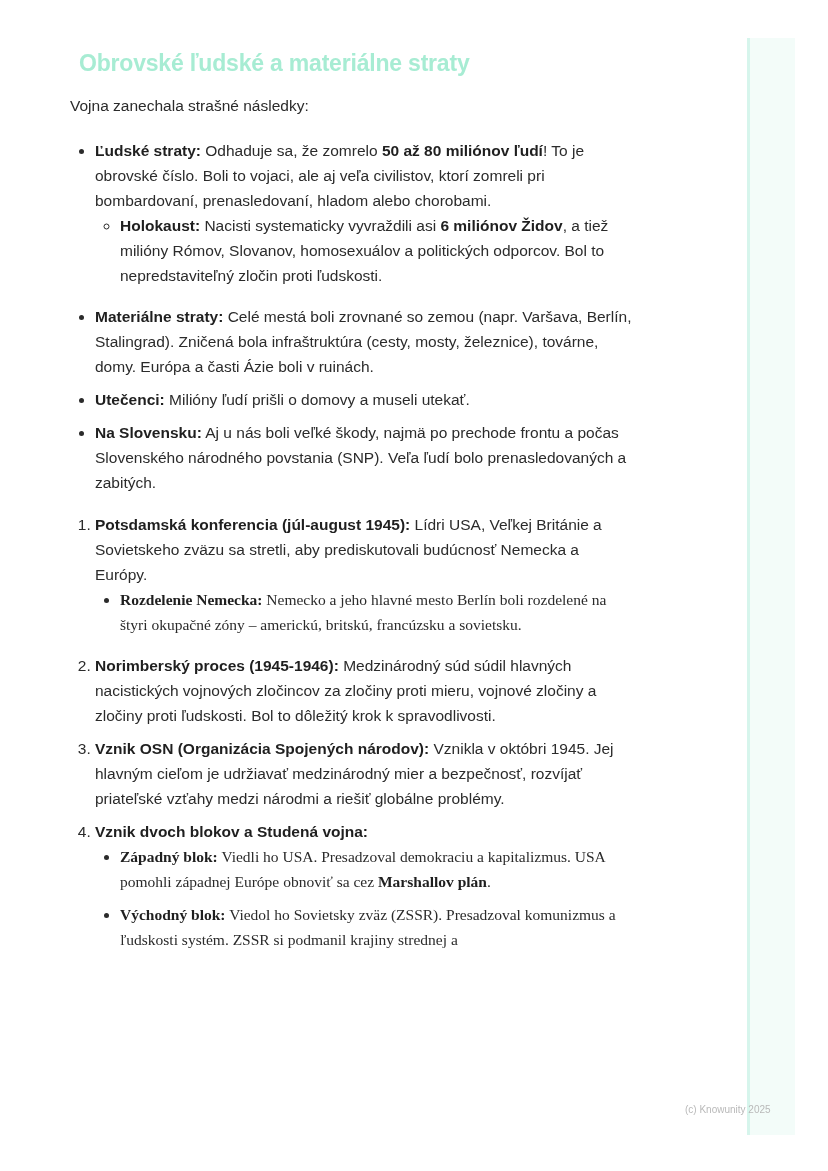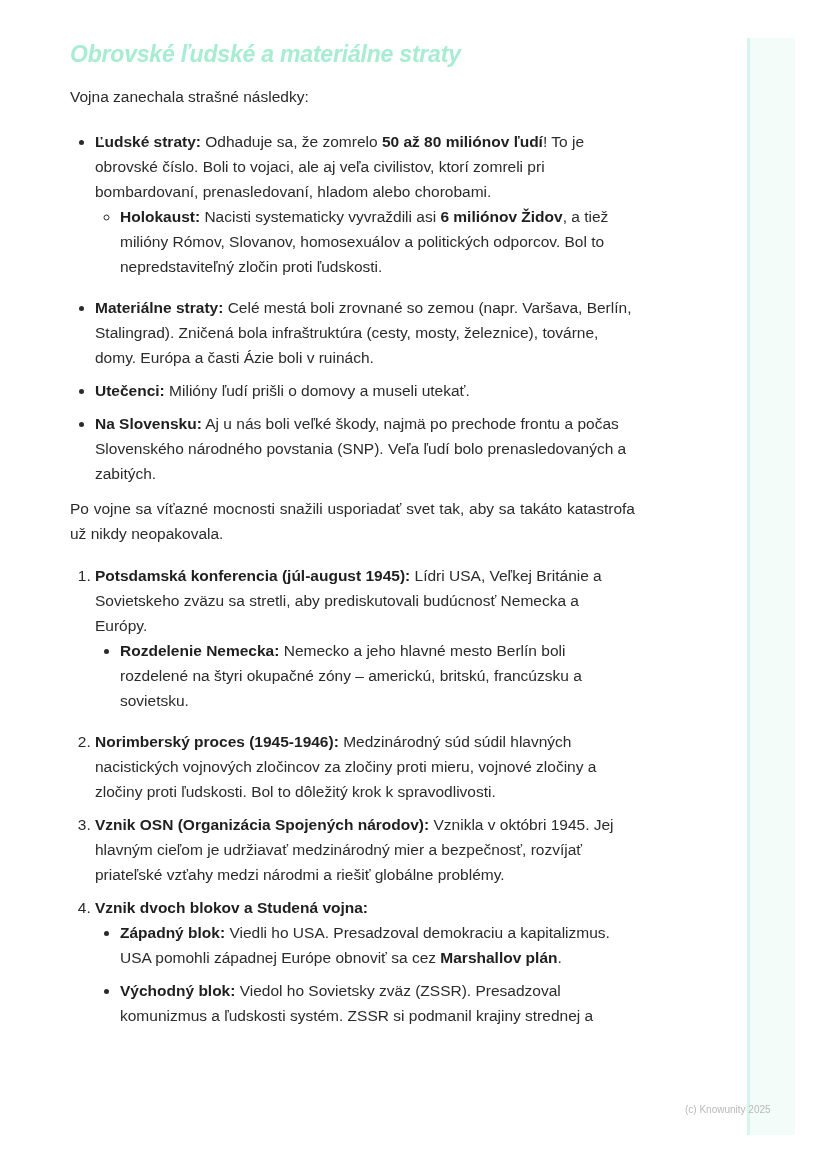--- a/index.html
+++ b/index.html
@@ -6,34 +6,33 @@
   body {
     width: 828px; height: 1171px; background: #ffffff; position: relative; overflow: hidden;
     font-family: "Liberation Sans", "DejaVu Sans", sans-serif; color: #2b2b2b;
   }
   .side-strip {
     position: absolute; left: 747px; top: 38px; width: 45px; height: 1097px;
     background: #f3fcf9; border-left: 3px solid #d6f5ec;
   }
   .page { position: absolute; left: 70px; top: 34px; width: 565px; }
   h2 {
-    margin: 0; font-size: 23px; font-weight: bold; color: #a7ecd3; letter-spacing: -0.2px;
+    margin: 9px; font-size: 23px; font-weight: bold; color: #a7ecd3; letter-spacing: -0.2px;
     line-height: 40px;
-    font-style: italic;
   }
   p { margin: 0; font-size: 15.5px; line-height: 25px; }
   .justify { text-align: justify; }
   ul, ol { margin: 0; padding: 0; }
   .list { font-size: 15.5px; line-height: 25px; }
   .list > li { margin-left: 25px; }
   ul.list > li { list-style: disc; }
   ol.list > li { list-style: decimal; }
   ul.sub { margin-left: 25px; }
   ul.sub > li { list-style: circle; }
-  ul.subd { margin-left: 25px; }
+  ul.subd { margin-left: 25px; font-family: Liberation Serif, serif; }
   ul.subd > li { list-style: disc; }
   b { font-weight: bold; color: #1f1f1f; }
   .watermark {
     position: absolute; left: 685px; top: 1104px; font-size: 10px; color: #b9b9b9;
   }
 </style>
 </head>
 <body>
 
 <div class="side-strip"></div>
@@ -55,21 +54,20 @@
       <b>Materiálne straty:</b><span> Celé mestá boli zrovnané so zemou (napr. Varšava, Berlín, Stalingrad). Zničená bola infraštruktúra (cesty, mosty, železnice), továrne, domy. Európa a časti Ázie boli v ruinách.</span>
     </li>
     <li style="margin-top:8px">
       <b>Utečenci:</b><span> Milióny ľudí prišli o domovy a museli utekať.</span>
     </li>
     <li style="margin-top:8px">
       <b>Na Slovensku:</b><span> Aj u nás boli veľké škody, najmä po prechode frontu a počas Slovenského národného povstania (SNP). Veľa ľudí bolo prenasledovaných a zabitých.</span>
     </li>
   </ul>
 
-  <p class="justify" style="margin-top:10px">Po vojne sa víťazné mocnosti snažili usporiadať svet tak, aby sa takáto katastrofa už nikdy neopakovala.</p>
 
   <ol class="list" style="margin-top:17px">
     <li>
       <b>Potsdamská konferencia (júl-august 1945):</b><span> Lídri USA, Veľkej Británie a Sovietskeho zväzu sa stretli, aby prediskutovali budúcnosť Nemecka a Európy.</span>
       <ul class="subd">
         <li>
           <b>Rozdelenie Nemecka:</b><span> Nemecko a jeho hlavné mesto Berlín boli rozdelené na štyri okupačné zóny – americkú, britskú, francúzsku a sovietsku.</span>
         </li>
       </ul>
     </li>

